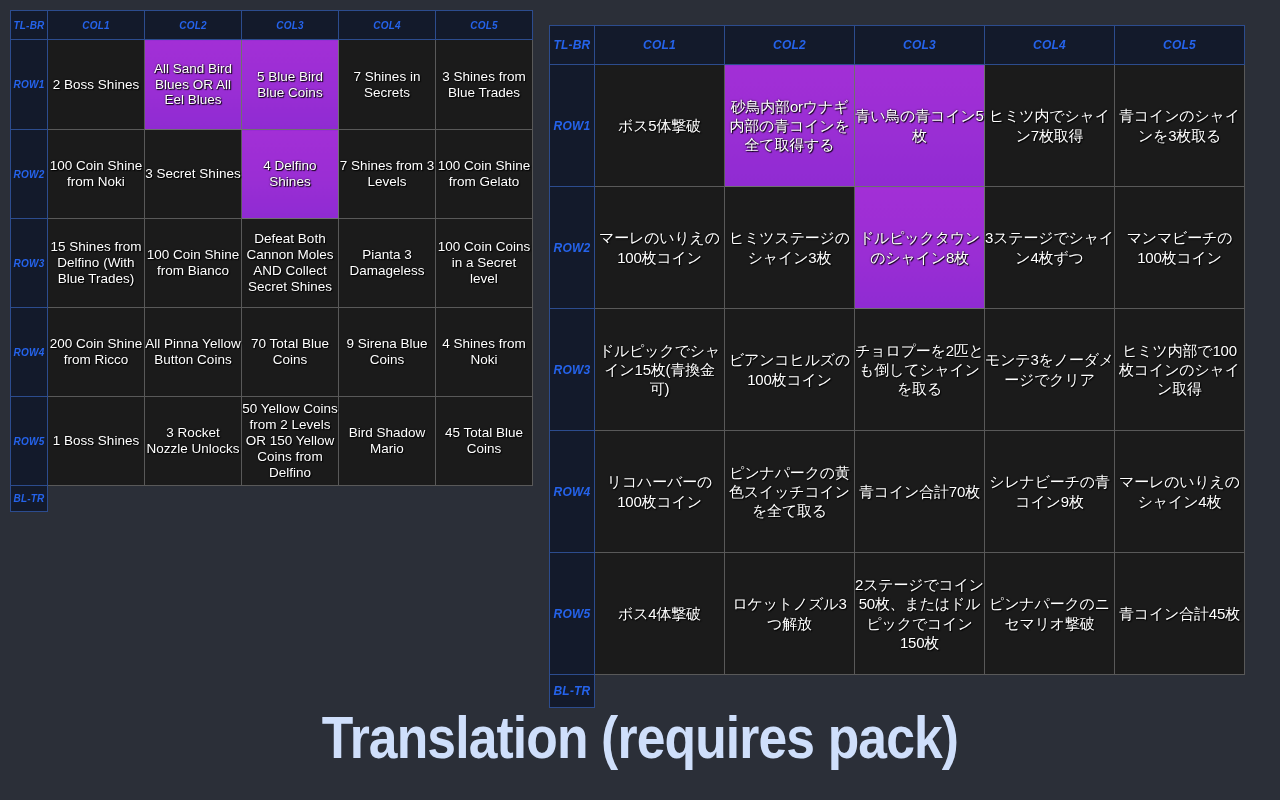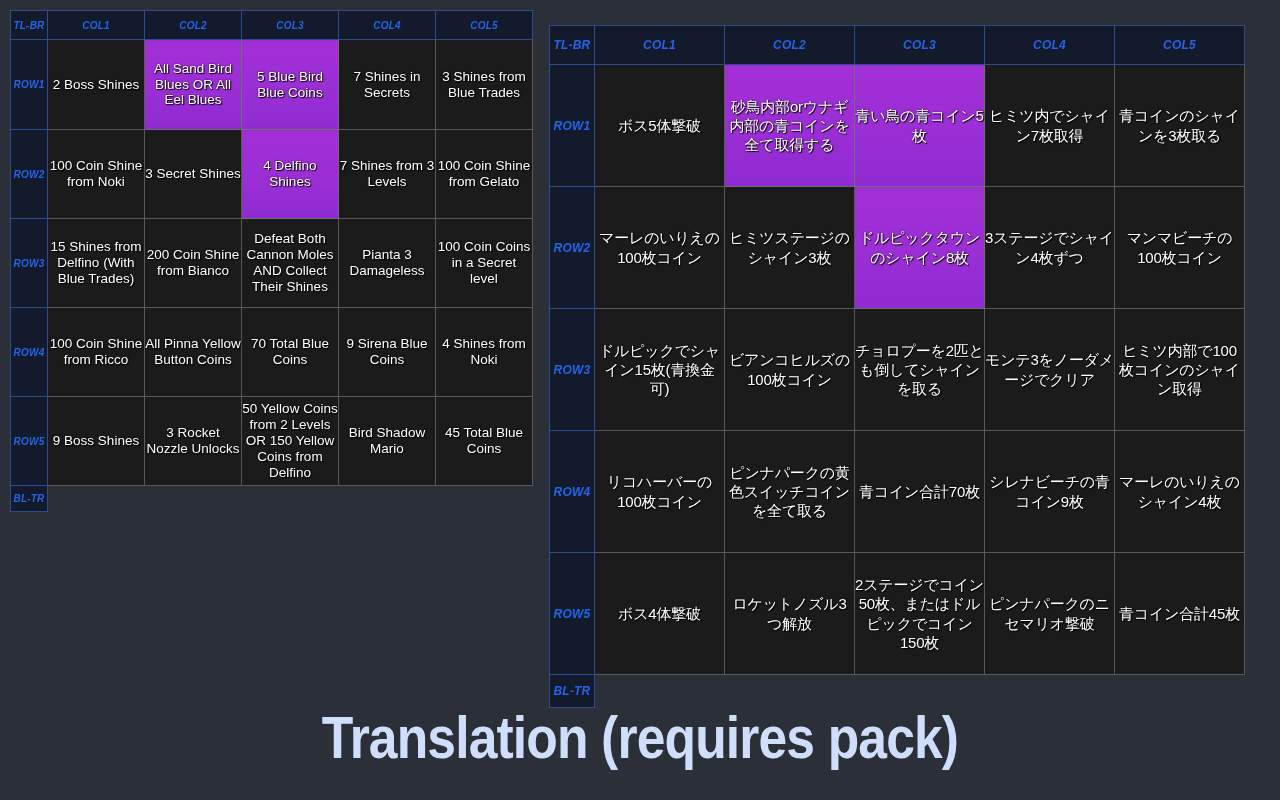--- a/index.html
+++ b/index.html
@@ -136,38 +136,38 @@
         <td class="cell">100 Coin Shine from Noki</td>
         <td class="cell">3 Secret Shines</td>
         <td class="cell goal">4 Delfino Shines</td>
         <td class="cell">7 Shines from 3 Levels</td>
         <td class="cell">100 Coin Shine from Gelato</td>
       </tr>
 
       <tr class="r-reg">
         <td class="hdr rowhdr">ROW3</td>
         <td class="cell">15 Shines from Delfino (With Blue Trades)</td>
-        <td class="cell">200 Coin Shine from Bianco</td>
-        <td class="cell">Defeat Both Cannon Moles AND Collect Their Shines</td>
+        <td class="cell">100 Coin Shine from Bianco</td>
+        <td class="cell">Defeat Both Cannon Moles AND Collect Secret Shines</td>
         <td class="cell">Pianta 3 Damageless</td>
         <td class="cell">100 Coin Coins in a Secret level</td>
       </tr>
 
       <tr class="r-reg">
         <td class="hdr rowhdr">ROW4</td>
-        <td class="cell">100 Coin Shine from Ricco</td>
+        <td class="cell">200 Coin Shine from Ricco</td>
         <td class="cell">All Pinna Yellow Button Coins</td>
         <td class="cell">70 Total Blue Coins</td>
         <td class="cell">9 Sirena Blue Coins</td>
         <td class="cell">4 Shines from Noki</td>
       </tr>
 
       <tr class="r-reg">
         <td class="hdr rowhdr">ROW5</td>
-        <td class="cell">9 Boss Shines</td>
+        <td class="cell">1 Boss Shines</td>
         <td class="cell">3 Rocket Nozzle Unlocks</td>
         <td class="cell">50 Yellow Coins from 2 Levels OR 150 Yellow Coins from Delfino</td>
         <td class="cell">Bird Shadow Mario</td>
         <td class="cell">45 Total Blue Coins</td>
       </tr>
 
       <tr class="foot">
         <td class="hdr">BL-TR</td>
         <td colspan="5"></td>
       </tr>

